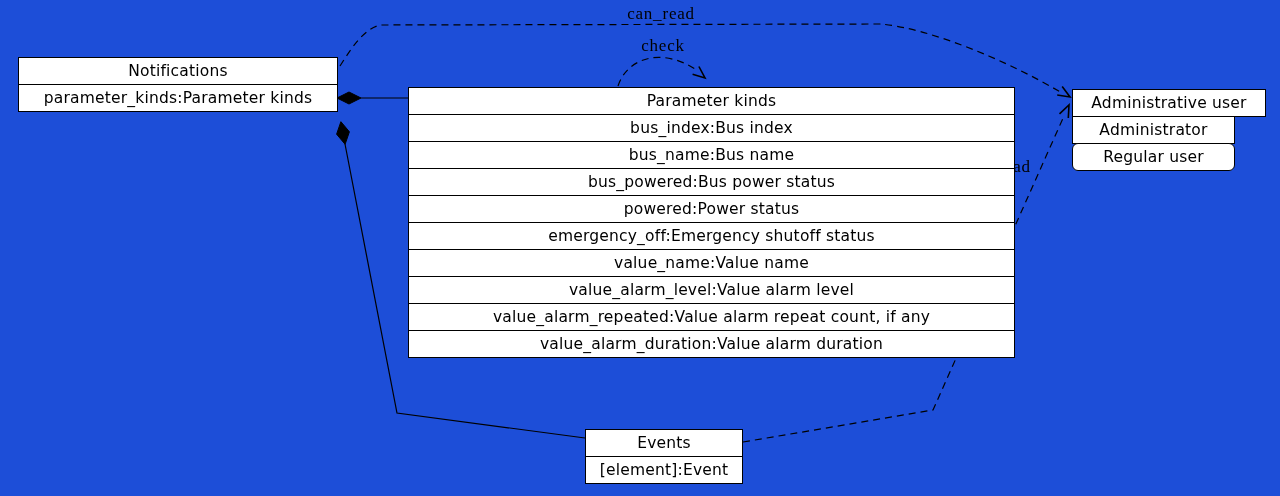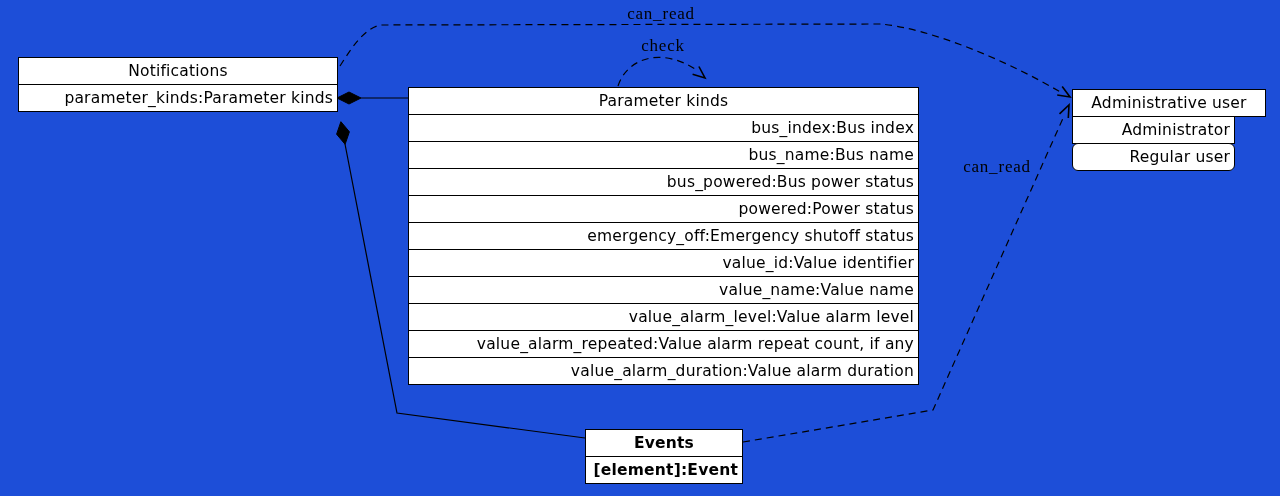--- a/index.html
+++ b/index.html
@@ -26,21 +26,21 @@
     height: 28px;
     line-height: 26px;
     font-size: 15.5px;
     letter-spacing: 0.2px;
     color: #000000;
     white-space: nowrap;
     overflow: hidden;
   }
   .cell + .cell { margin-top: -1px; }
   .cell.title { text-align: center; padding: 0 18px; }
-  .cell.attr  { text-align: right; padding: 0 4px; }
+  .cell.attr  { text-align: center; padding: 0 4px; }
   .edge-label {
     font-family: "Liberation Serif", "DejaVu Serif", serif;
     font-size: 17px;
     letter-spacing: 0.8px;
     fill: #000000;
   }
   .edge-dashed {
     fill: none; stroke: #000000; stroke-width: 1.2;
     stroke-dasharray: 7 5;
   }
@@ -82,38 +82,37 @@
       <path class="edge-solid" d="M 345,144 L 397,413 L 585,438"></path>
       <polygon class="diamond" points="340.9,121.7 336.6,134.2 345.1,144.3 349.4,131.8"></polygon>
     </g>
   </svg>
 
   <div class="node" style="left:18px; top:57px; width:320px;">
     <div class="cell title">Notifications</div>
     <div class="cell attr">parameter_kinds:Parameter kinds</div>
   </div>
 
-  <div class="node" style="left:408px; top:87px; width:511px;">
+  <div class="node" style="left:408px; top:87px; width:607px;">
     <div class="cell title">Parameter kinds</div>
     <div class="cell attr">bus_index:Bus index</div>
     <div class="cell attr">bus_name:Bus name</div>
     <div class="cell attr">bus_powered:Bus power status</div>
     <div class="cell attr">powered:Power status</div>
     <div class="cell attr">emergency_off:Emergency shutoff status</div>
-    <div class="cell attr">value_id:Value identifier</div>
     <div class="cell attr">value_name:Value name</div>
     <div class="cell attr">value_alarm_level:Value alarm level</div>
     <div class="cell attr">value_alarm_repeated:Value alarm repeat count, if any</div>
     <div class="cell attr">value_alarm_duration:Value alarm duration</div>
   </div>
 
   <div class="node" style="left:1072px; top:89px;">
     <div class="cell title" style="width:194px;">Administrative user</div>
     <div class="cell attr" style="width:163px;">Administrator</div>
     <div class="cell attr" style="width:163px;border-radius:6px;">Regular user</div>
   </div>
 
-  <div class="node" style="left:585px; top:429px; width:158px;font-weight:bold;">
+  <div class="node" style="left:585px; top:429px; width:158px;">
     <div class="cell title">Events</div>
     <div class="cell attr">[element]:Event</div>
   </div>
 
 </div>
 
 </body></html>

